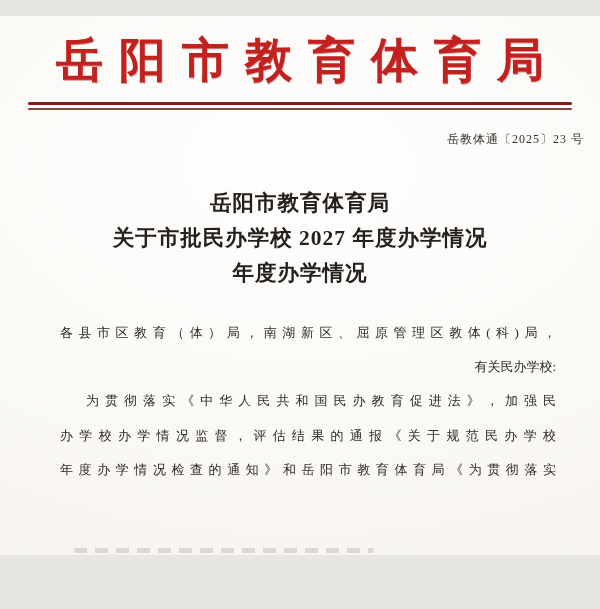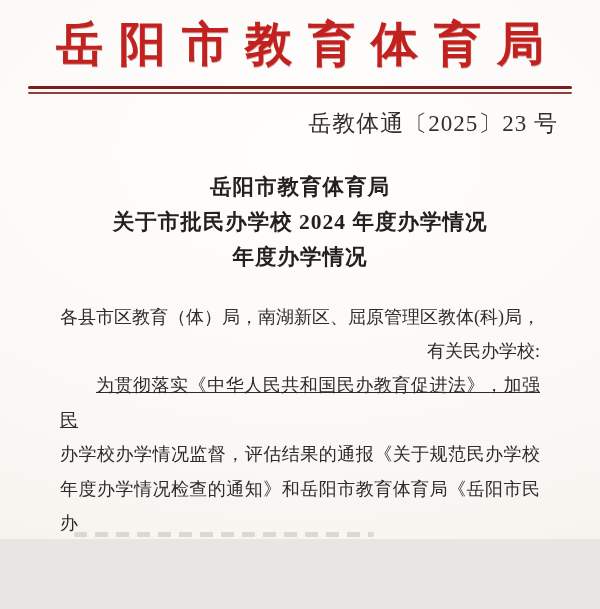--- a/index.html
+++ b/index.html
@@ -5,21 +5,21 @@
   html, body {
     margin: 0;
     padding: 0;
     background: #e8e6e2;
     font-family: "Liberation Serif", "DejaVu Serif", serif;
   }
   .page {
     position: relative;
     width: 600px;
     height: 539px;
-    margin: 0 auto;
+    margin: 16px auto;
     overflow: hidden;
     background:
       radial-gradient(ellipse 130% 90% at 50% 28%, #fffefd 0%, #fbf9f6 55%, #f5f2ed 100%);
     color: var(--ink, #2e2b28);
   }
   
   .agency-name {
     margin: 0;
     padding-top: 16px;
     text-align: center;
@@ -43,53 +43,53 @@
   .rule-thin {
     height: 1.5px;
     margin-top: 3px;
     background: var(--rule_red, #7e1d1a);
     opacity: 0.85;
     border-radius: 2px;
   }
   
   .doc-number {
     margin-top: 17px;
-    padding-right: 42px;
+    padding-right: 16px;
     text-align: right;
-    font-size: 23px;
+    font-size: 12px;
     line-height: 25px;
     color: #33302c;
     letter-spacing: 1px;
   }
   
   .doc-title {
     margin-top: 34px;
     text-align: center;
     font-weight: 700;
     font-size: 21.5px;
     line-height: 35px;
     color: #23201d;
     letter-spacing: 1px;
   }
   .doc-title .t-line { display: block; }
   
   .doc-body {
     margin-top: 25px;
-    padding: 0 60px 0 60px;
-    font-size: 18px;
+    padding: 0 44px 0 60px;
+    font-size: 13px;
     line-height: 34.4px;
     color: #2e2b28;
   }
   .b-line { display: block; }
   .b-line.j {
     text-align: justify;
     text-align-last: justify;
     text-justify: inter-character;
   }
-  .b-line.ind { text-indent: 2em; text-decoration: underline; }
+  .b-line.ind { text-indent: 2em; }
   .b-line.short { text-align: right; }
   
   .cutoff-strip {
     position: absolute;
     left: 74px;
     bottom: 2px;
     width: 300px;
     height: 5px;
     border-radius: 2px;
     background: repeating-linear-gradient(
@@ -119,29 +119,29 @@
 
   <div class="rule-wrap">
     <div class="rule-thick"></div>
     <div class="rule-thin"></div>
   </div>
 
   <div class="doc-number">岳教体通〔2025〕23 号</div>
 
   <div class="doc-title">
     <span class="t-line">岳阳市教育体育局</span>
-    <span class="t-line">关于市批民办学校 2024 年度办学情况</span>
+    <span class="t-line">关于市批民办学校 2027 年度办学情况</span>
     <span class="t-line">年度办学情况</span>
   </div>
 
   <div class="doc-body">
     <span class="b-line j">各县市区教育（体）局，南湖新区、屈原管理区教体(科)局，</span>
     <span class="b-line short">有关民办学校:</span>
     <span class="b-line j ind">为贯彻落实《中华人民共和国民办教育促进法》，加强民</span>
     <span class="b-line j">办学校办学情况监督，评估结果的通报《关于规范民办学校</span>
-    <span class="b-line j">年度办学情况检查的通知》和岳阳市教育体育局《岳阳市民办</span>
+    <span class="b-line j">年度办学情况检查的通知》和岳阳市教育体育局《为贯彻落实</span>
 
   </div>
 
   <div class="cutoff-strip"></div>
   <div class="edge-smudge"></div>
 
 </div>
 
 </body></html>

